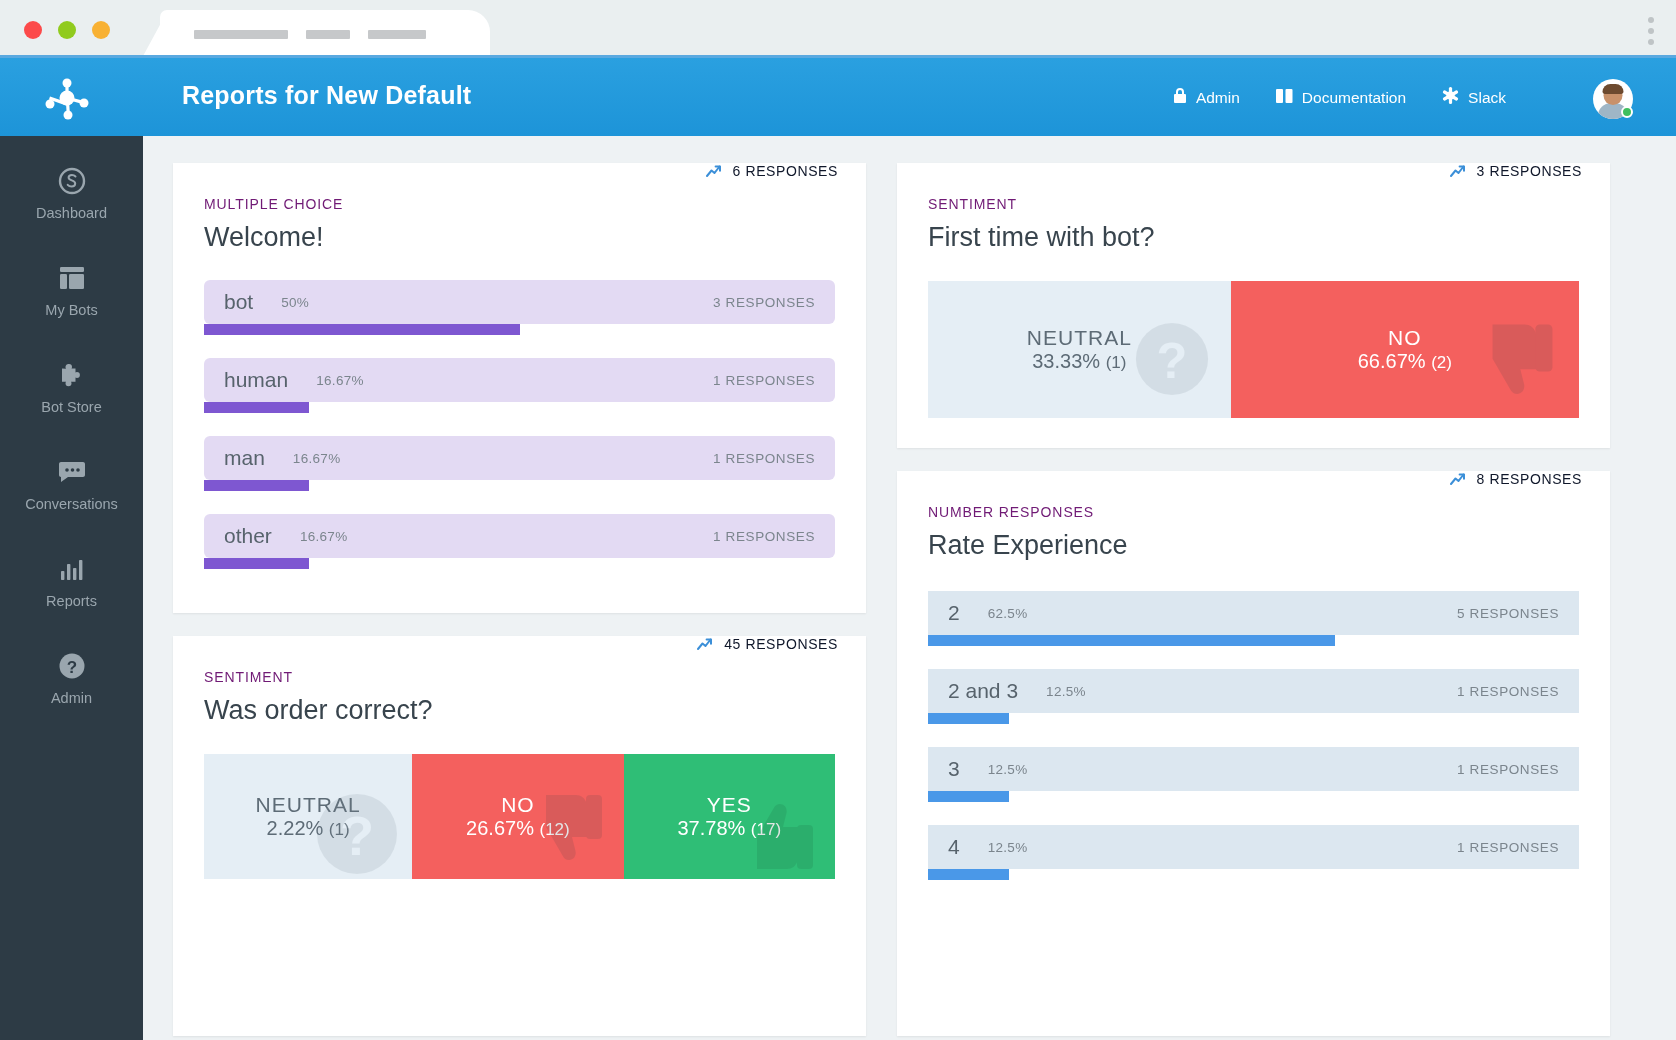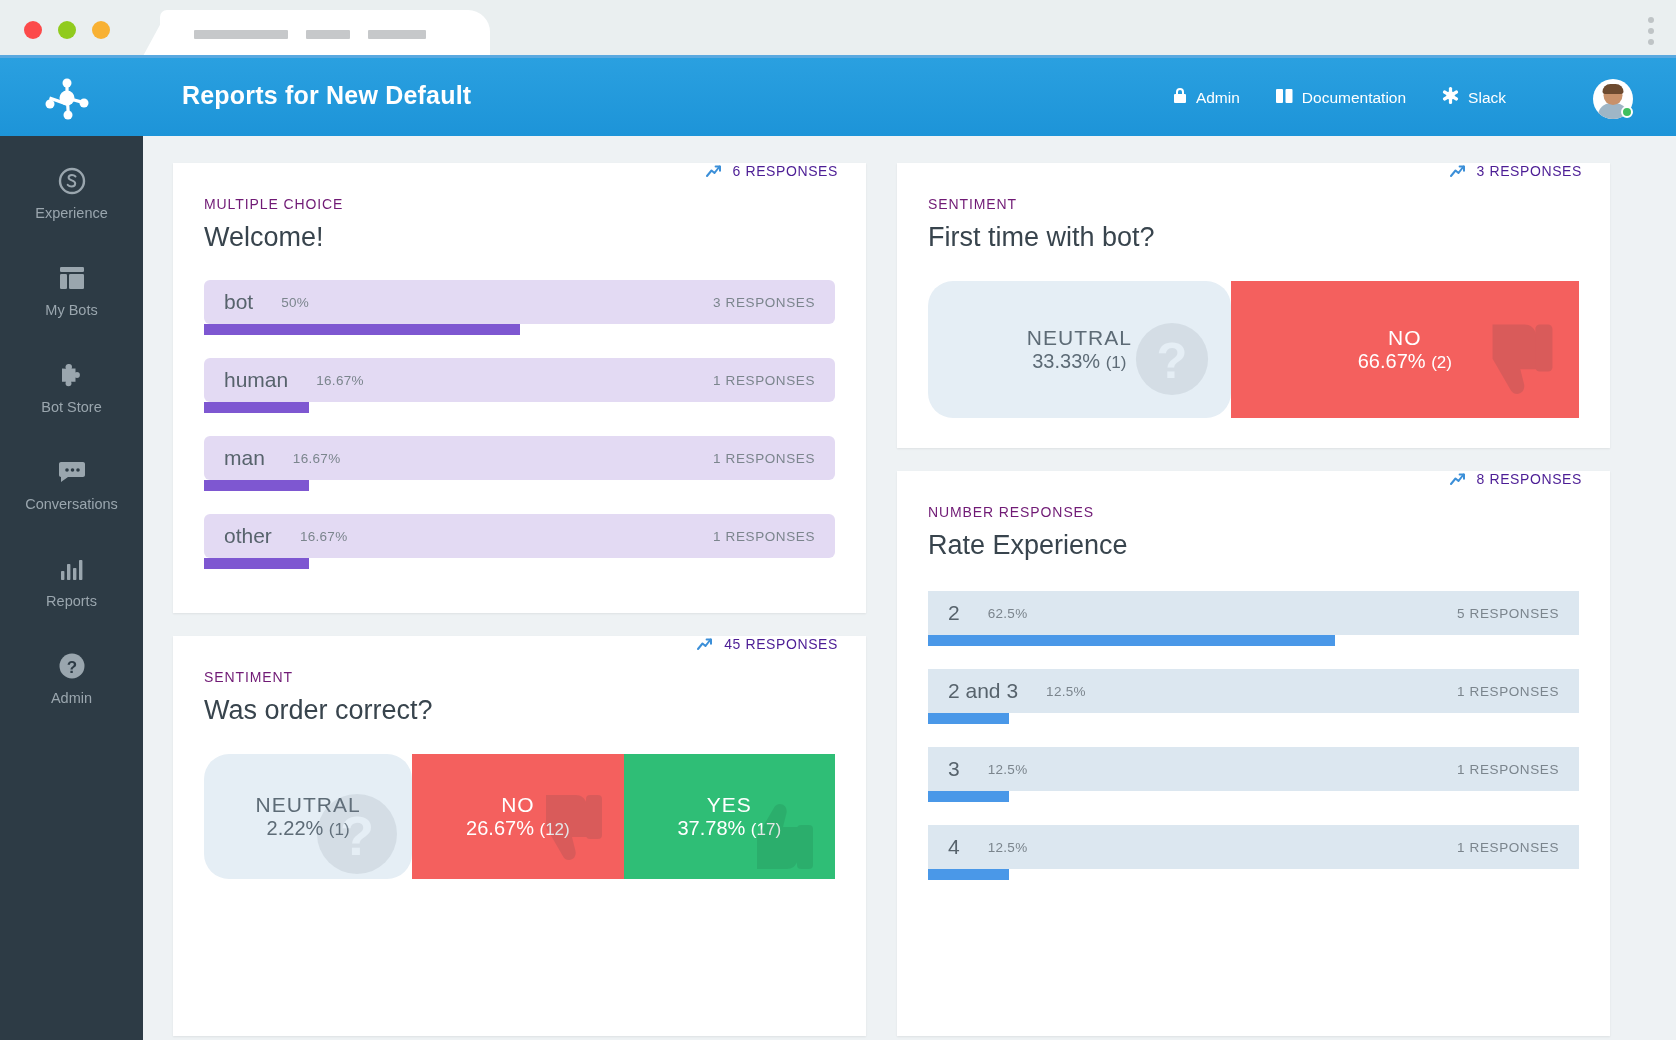--- a/index.html
+++ b/index.html
@@ -126,21 +126,21 @@
   .card {
     position: absolute; background: #ffffff;
     box-shadow: 0 1px 2px rgba(0,0,0,.07);
   }
   .card-kind {
     font-size: 14px; color: #701a75; letter-spacing: .9px;
     font-weight: normal;
   }
   .card-resp {
     position: absolute; right: 28px; top: 0;
-    font-size: 14px; color: #4c1d95; letter-spacing: .6px;
+    font-size: 14px; color: #0f172a; letter-spacing: .6px;
     display: flex; align-items: center; gap: 12px;
   }
   .card-q {
     font-size: 27px; color: #38444d; margin-top: 10px; font-weight: normal;
   }
 
   
   .bar-row { position: relative; margin-bottom: 23px; }
   .bar-track {
     position: relative; height: 44px; display: flex; align-items: center;
@@ -160,21 +160,21 @@
 
   
   .seg-wrap { display: flex; height: 125px; overflow: hidden; }
   .seg {
     position: relative; display: flex; flex-direction: column;
     align-items: center; justify-content: center; overflow: hidden;
   }
   .seg-name { font-size: 21px; letter-spacing: 1px; }
   .seg-val { font-size: 20px; }
   .seg-val .cnt { font-size: 17px; }
-  .seg-neutral { background: #e5eef5; color: #5d6b76; border-radius: 25px; }
+  .seg-neutral { background: #e5eef5; color: #5d6b76; }
   .seg-no { background: #f4605e; color: #ffffff; }
   .seg-yes { background: #2fbe76; color: #ffffff; }
   .seg-mark {
     position: absolute; right: 14px; bottom: 0px;
     opacity: .13; pointer-events: none;
   }
   .seg-neutral .seg-mark { opacity: .16; }
 </style>
 </head>
 <body>
@@ -264,21 +264,21 @@
 
 <div class="sidebar">
 
   <div class="side-item">
     <span class="s-ico">
       <svg width="28" height="28" viewBox="0 0 28 28">
           <circle cx="14" cy="14" r="12" fill="none" stroke="#9aa6ae" stroke-width="2.4"></circle>
           <path d="M17.5 9.5c-1-1-2.2-1.4-3.6-1.4-2 0-3.3 1-3.3 2.5 0 1.6 1.5 2.2 3.2 2.8 1.8.6 3.4 1.3 3.4 3.1 0 1.7-1.5 2.9-3.6 2.9-1.6 0-2.9-.5-3.9-1.6" fill="none" stroke="#9aa6ae" stroke-width="2" stroke-linecap="round"></path>
         </svg>
     </span>
-    <span class="s-lbl">Experience</span>
+    <span class="s-lbl">Dashboard</span>
   </div>
 
   <div class="side-item">
     <span class="s-ico">
       <svg width="28" height="26" viewBox="0 0 28 26">
           <rect x="2" y="2" width="24" height="5" rx="1.3" fill="#9aa6ae"></rect>
           <rect x="2" y="9" width="7" height="15" rx="1.3" fill="#9aa6ae"></rect>
           <rect x="11" y="9" width="15" height="15" rx="1.3" fill="#9aa6ae"></rect>
         </svg>
     </span>

